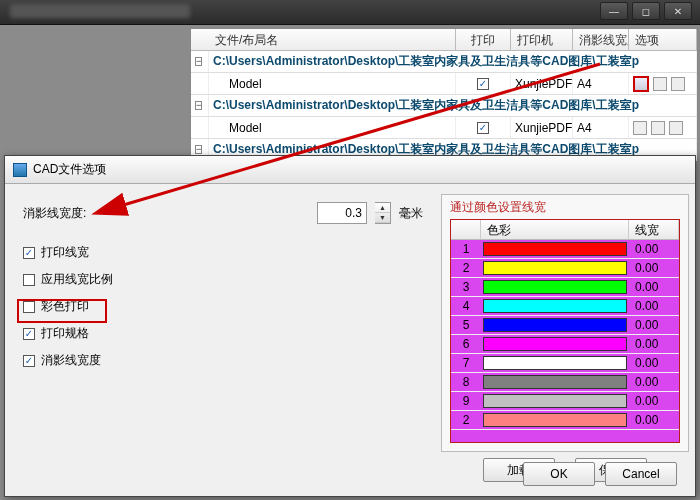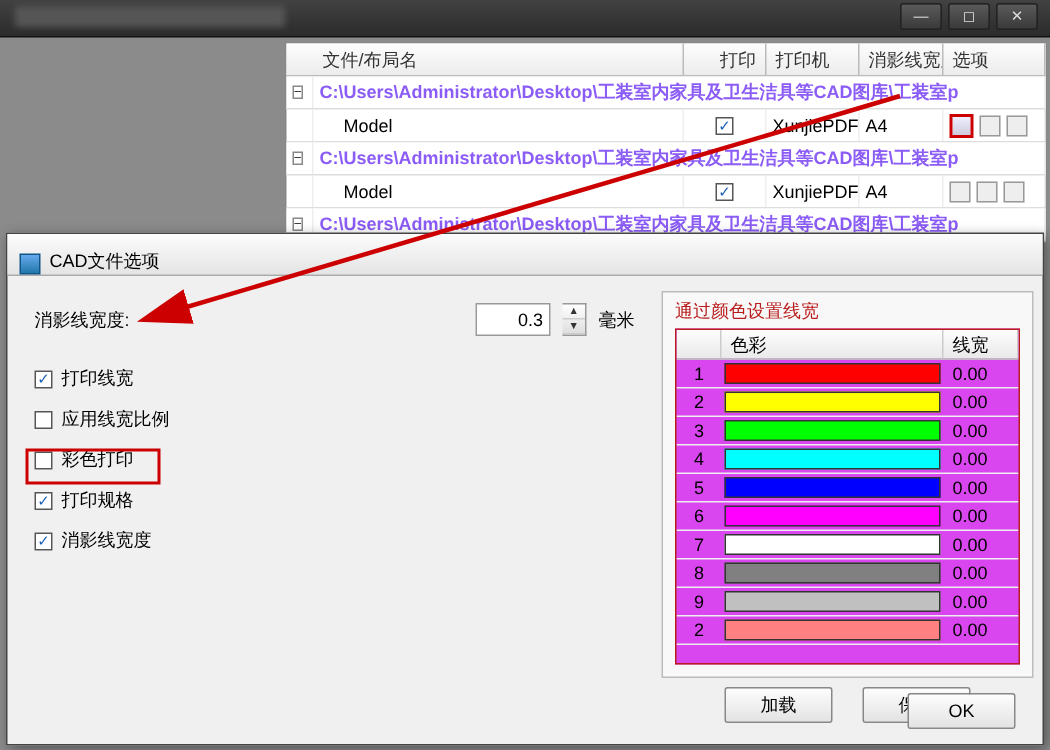--- a/index.html
+++ b/index.html
@@ -6,37 +6,37 @@
 body{margin:0;width:700px;height:500px;background:#8b8b8b;overflow:hidden;position:relative}
 .topbar{position:absolute;left:0;top:0;right:0;height:25px;background:linear-gradient(#424242,#2b2b2b);border-bottom:1px solid #111}
 .topbar .blur{position:absolute;left:10px;top:4px;width:180px;height:14px;background:#555;border-radius:2px;filter:blur(2px)}
 .winbtns{position:absolute;right:8px;top:2px;display:flex;gap:4px}
 .winbtn{width:28px;height:18px;background:linear-gradient(#5a5a5a,#3a3a3a);border:1px solid #222;border-radius:2px;display:flex;align-items:center;justify-content:center;color:#ddd;font-size:10px}
 .grid-panel{position:absolute;left:190px;top:28px;right:2px;height:130px;background:#fff;border:1px solid #888}
 .ghead{display:flex;height:22px;background:linear-gradient(#fdfdfd,#ececec);border-bottom:1px solid #bbb}
 .gh{border-right:1px solid #bbb;padding:3px 6px;color:#333;overflow:hidden;white-space:nowrap}
 .c-expand{width:18px;border-right:none}
 .c-name{flex:1;min-width:100px}
-.c-print{width:55px;text-align:right}
+.c-print{width:55px;text-align:center}
 .c-printer{width:62px}
 .c-size{width:56px}
 .c-opt{width:68px}
 .grow{display:flex;height:22px;border-bottom:1px solid #ddd;align-items:center}
 .grow.path{background:#fff}
 .grow .cell{border-right:1px solid #eee;padding:2px 4px;height:100%;display:flex;align-items:center;overflow:hidden;white-space:nowrap}
 .exp{width:18px;justify-content:center;color:#555}
 .tree-box{display:inline-block;width:9px;height:9px;border:1px solid #888;line-height:7px;text-align:center;font-size:9px;color:#333;margin-right:2px}
-.pathcell{flex:1;font-weight:bold;color:#8b5cf6}
+.pathcell{flex:1;font-weight:bold;color:#0c4a6e}
 .namecell{flex:1;padding-left:20px !important}
 .chk{width:12px;height:12px;border:1px solid #555;display:inline-flex;align-items:center;justify-content:center;font-size:10px;color:#1a5fb4;background:#fff}
 .opt-icons{display:flex;gap:4px;align-items:center}
 .ico{width:14px;height:14px;border:1px solid #999;background:#eee}
 .ico.hl{border:2px solid #c00;width:16px;height:16px;background:linear-gradient(#eef,#ccd)}
 .dialog{position:absolute;left:4px;top:155px;width:692px;height:342px;background:#f0f0f0;border:1px solid #444;box-shadow:2px 2px 8px rgba(0,0,0,.4)}
-.dlg-title{height:28px;background:linear-gradient(#fcfcfc,#e4e4e4);border-bottom:1px solid #aaa;display:flex;align-items:flex-end;padding:0 8px;gap:6px}
+.dlg-title{height:28px;background:linear-gradient(#fcfcfc,#e4e4e4);border-bottom:1px solid #aaa;display:flex;align-items:center;padding:0 8px;gap:6px}
 .dlg-ico{width:14px;height:14px;background:linear-gradient(#6ae,#27a);border:1px solid #158}
 .dlg-body{position:relative;padding:18px;height:calc(100% - 28px)}
 .leftcol{position:absolute;left:18px;top:18px;width:400px}
 .row-inline{display:flex;align-items:center;gap:8px;margin-bottom:20px}
 .num-input{width:50px;height:22px;border:1px solid #999;background:#fff;text-align:right;padding:2px 4px}
 .spinner{width:16px;height:22px;border:1px solid #999;border-left:none;background:linear-gradient(#fff,#ddd);display:flex;flex-direction:column}
 .spinner div{flex:1;display:flex;align-items:center;justify-content:center;font-size:7px;color:#333;border-bottom:1px solid #ccc}
 .checkrow{display:flex;align-items:center;gap:6px;margin-bottom:10px}
 .hl-box{position:absolute;left:12px;top:115px;width:90px;height:24px;border:2px solid #c00}
 .rightpanel{position:absolute;left:436px;top:10px;width:248px;height:258px;border:1px solid #bbb;background:#f8f8f8}
@@ -244,15 +244,16 @@
           </div>
       </div>
     </div>
 
     <div class="btns-right">
       <div class="btn">加载</div>
       <div class="btn">保存</div>
     </div>
     <div class="btns-bottom">
       <div class="btn">OK</div>
+      <div class="btn">Cancel</div>
     </div>
   </div>
 </div>
 
 </body></html>

